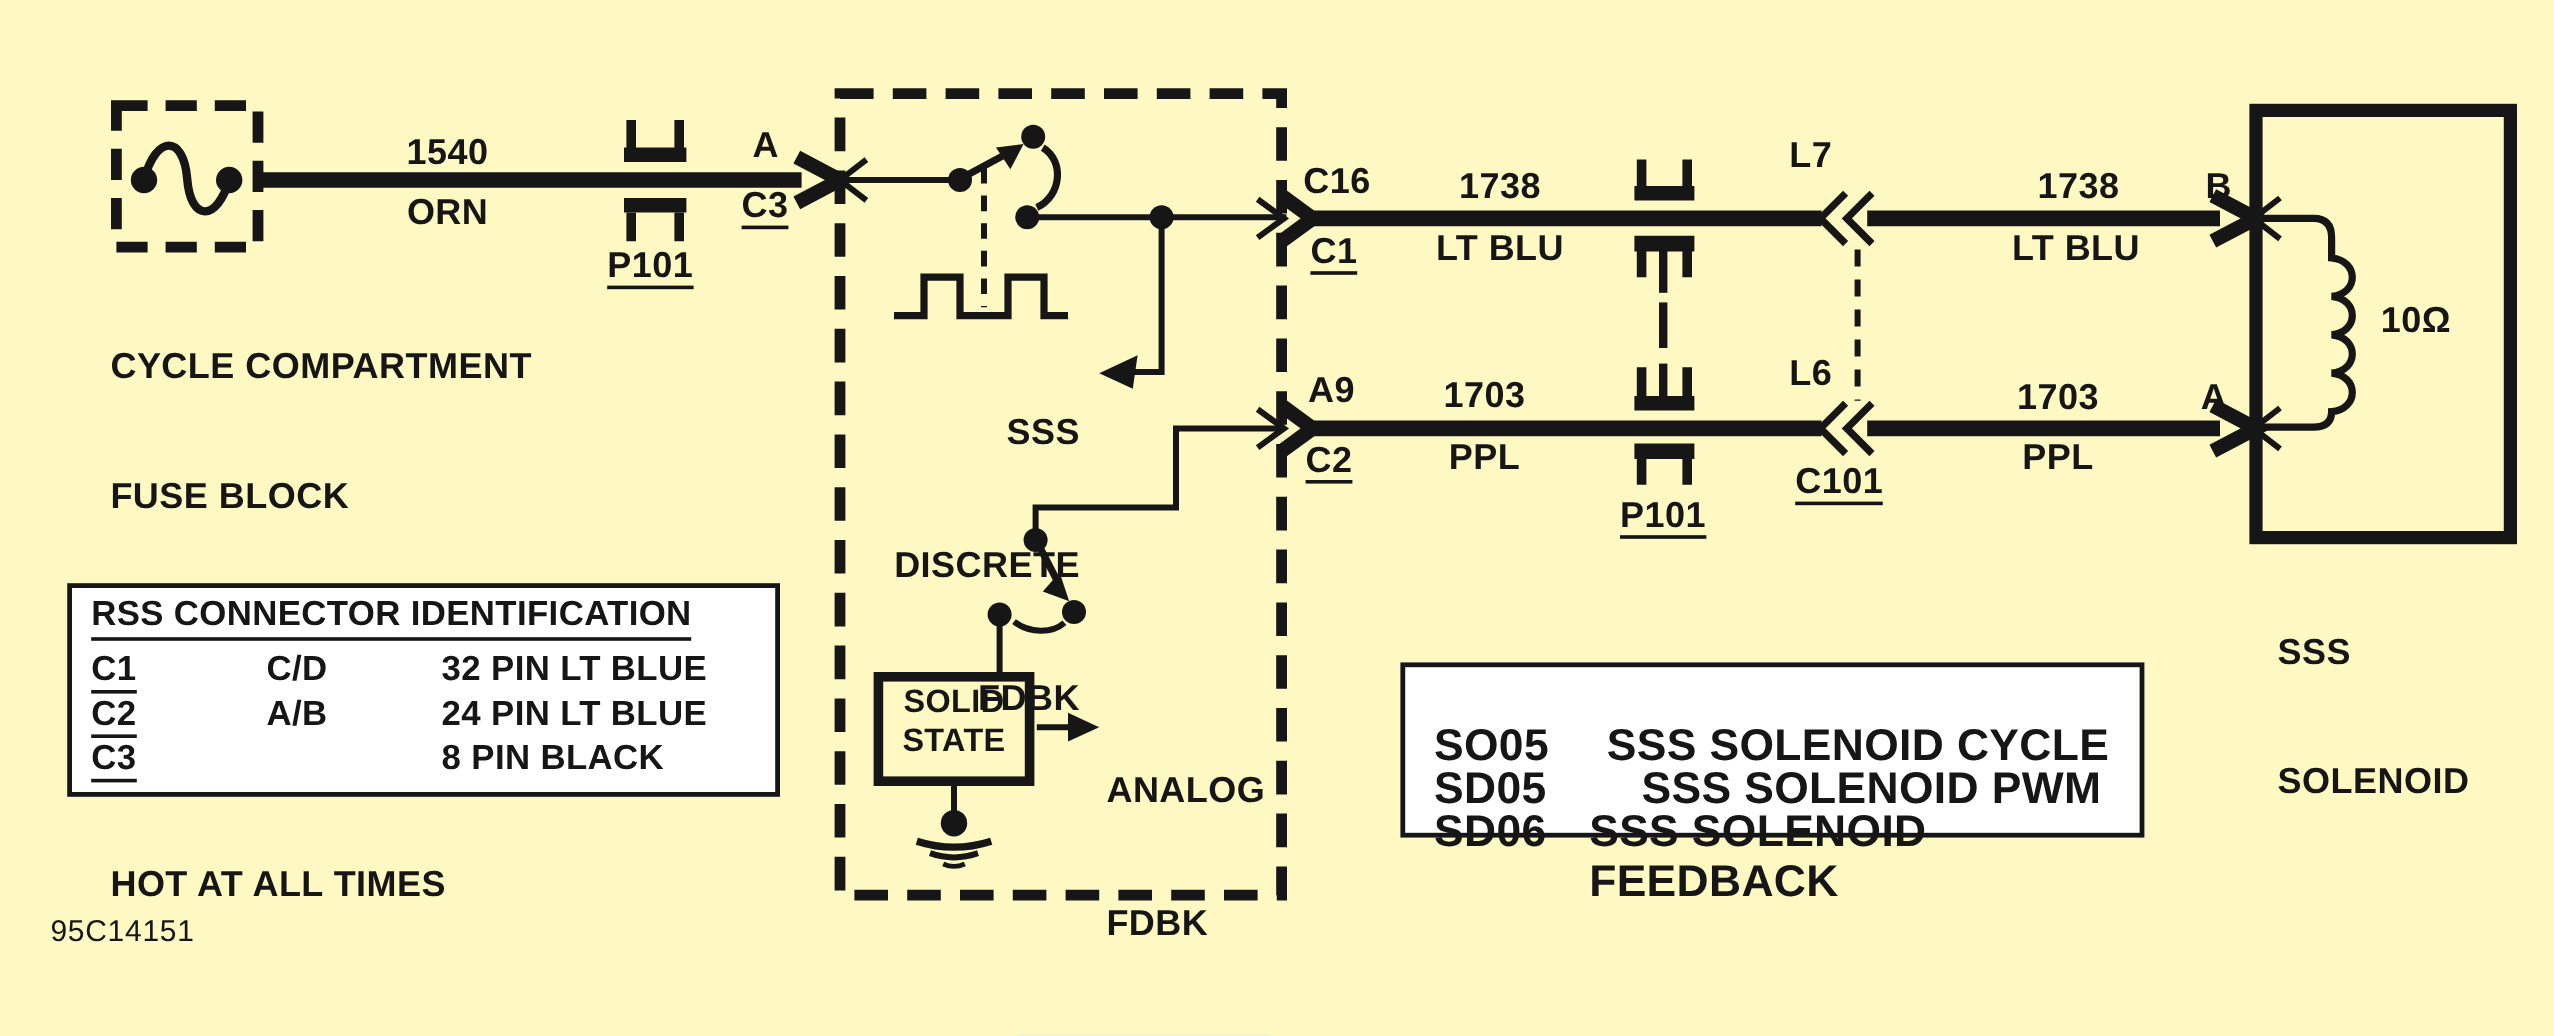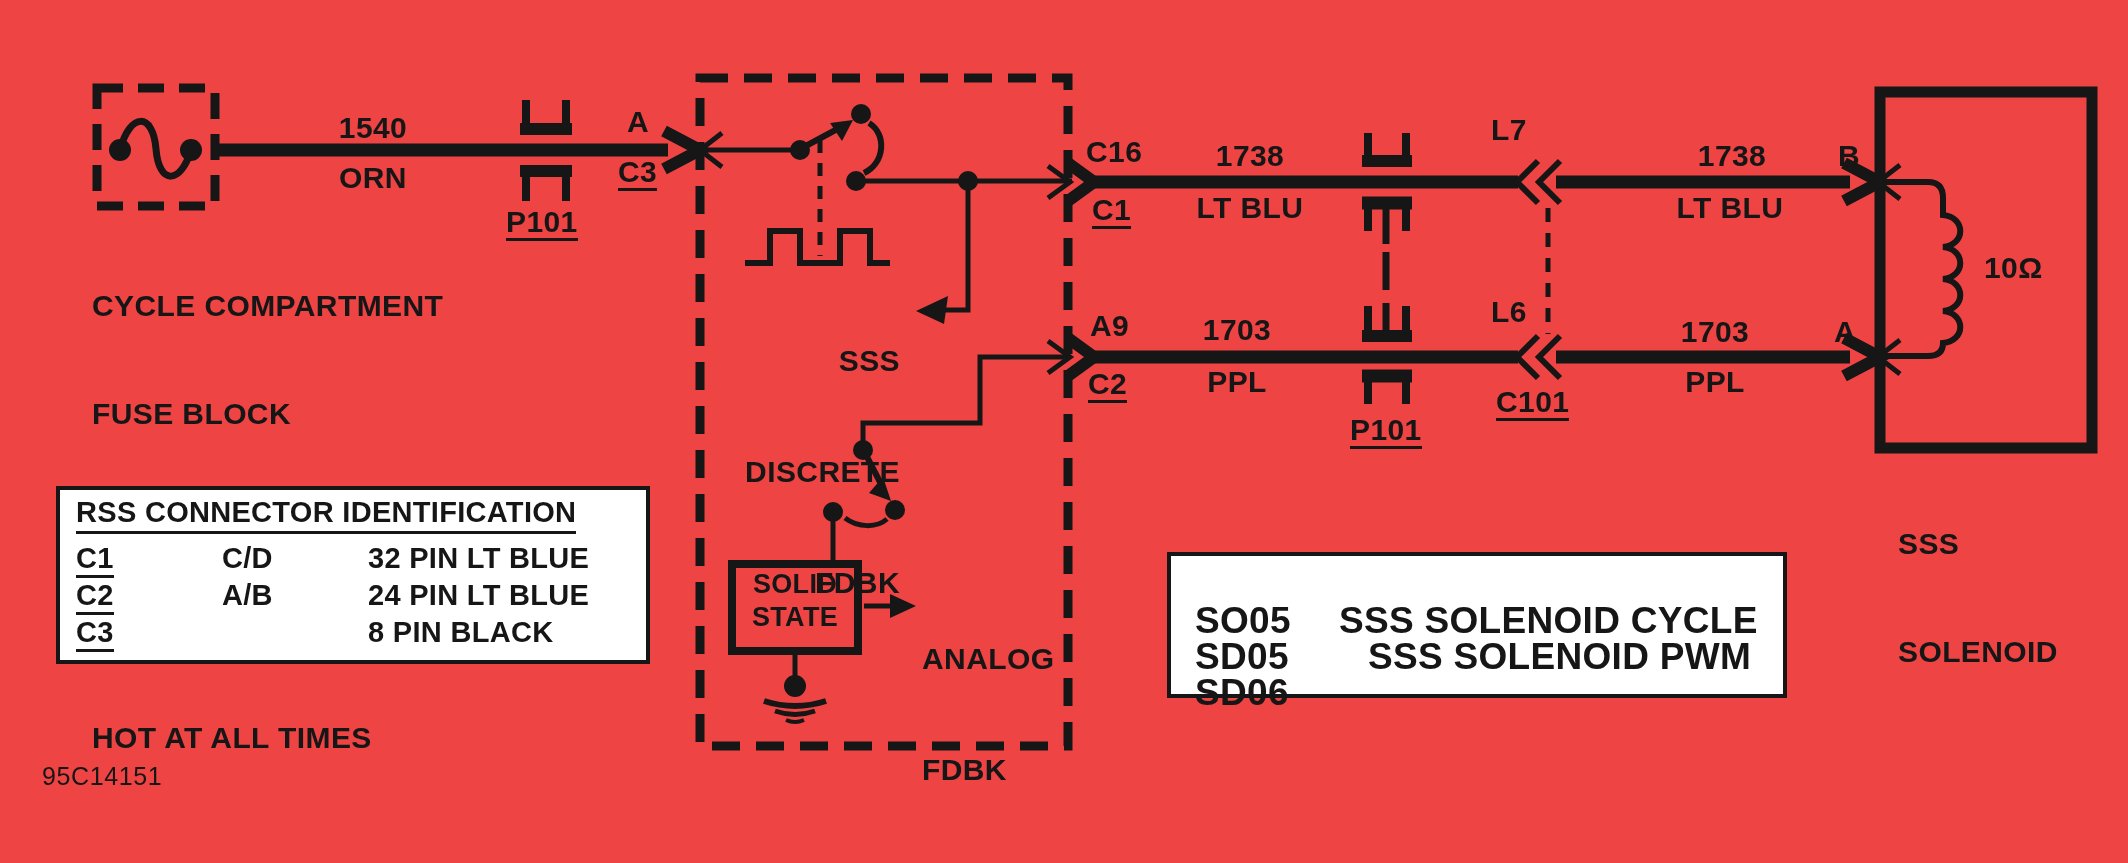--- a/index.html
+++ b/index.html
@@ -1,17 +1,17 @@
 <!DOCTYPE html>
 <html><head>
 <meta charset="utf-8">
 <style>
   html,body{margin:0;padding:0;background:#e8e8e8;}
   #stage{
-    position:relative;width:2128px;height:863px;background:#ef4444;
+    position:relative;width:2128px;height:863px;background:#fef9c3;
     font-family:"Liberation Sans",sans-serif;color:#161616;overflow:hidden;
   }
   #art{position:absolute;left:0;top:0;}
   .s{stroke:#161616;fill:none;stroke-linecap:butt;stroke-linejoin:miter;}
   .f{fill:#161616;stroke:none;}
   .lbl{
     position:absolute;font-weight:700;font-size:30px;line-height:36px;
     letter-spacing:.4px;white-space:pre;color:#161616;
   }
   .ctr{text-align:center;}
@@ -265,16 +265,17 @@
     <div class="trow2" style="top:12px;">
       <div class="t2c1">SO05</div>
       <div>SSS SOLENOID CYCLE</div>
     </div>
     <div class="trow2" style="top:48px;gap:29px;">
       <div class="t2c1">SD05</div>
       <div>SSS SOLENOID PWM</div>
     </div>
     <div class="trow2" style="top:84px;">
       <div class="t2c1">SD06</div>
+      <div>SSS SOLENOID FEEDBACK</div>
     </div>
   </div>
 
 </div>
 
 </body></html>

